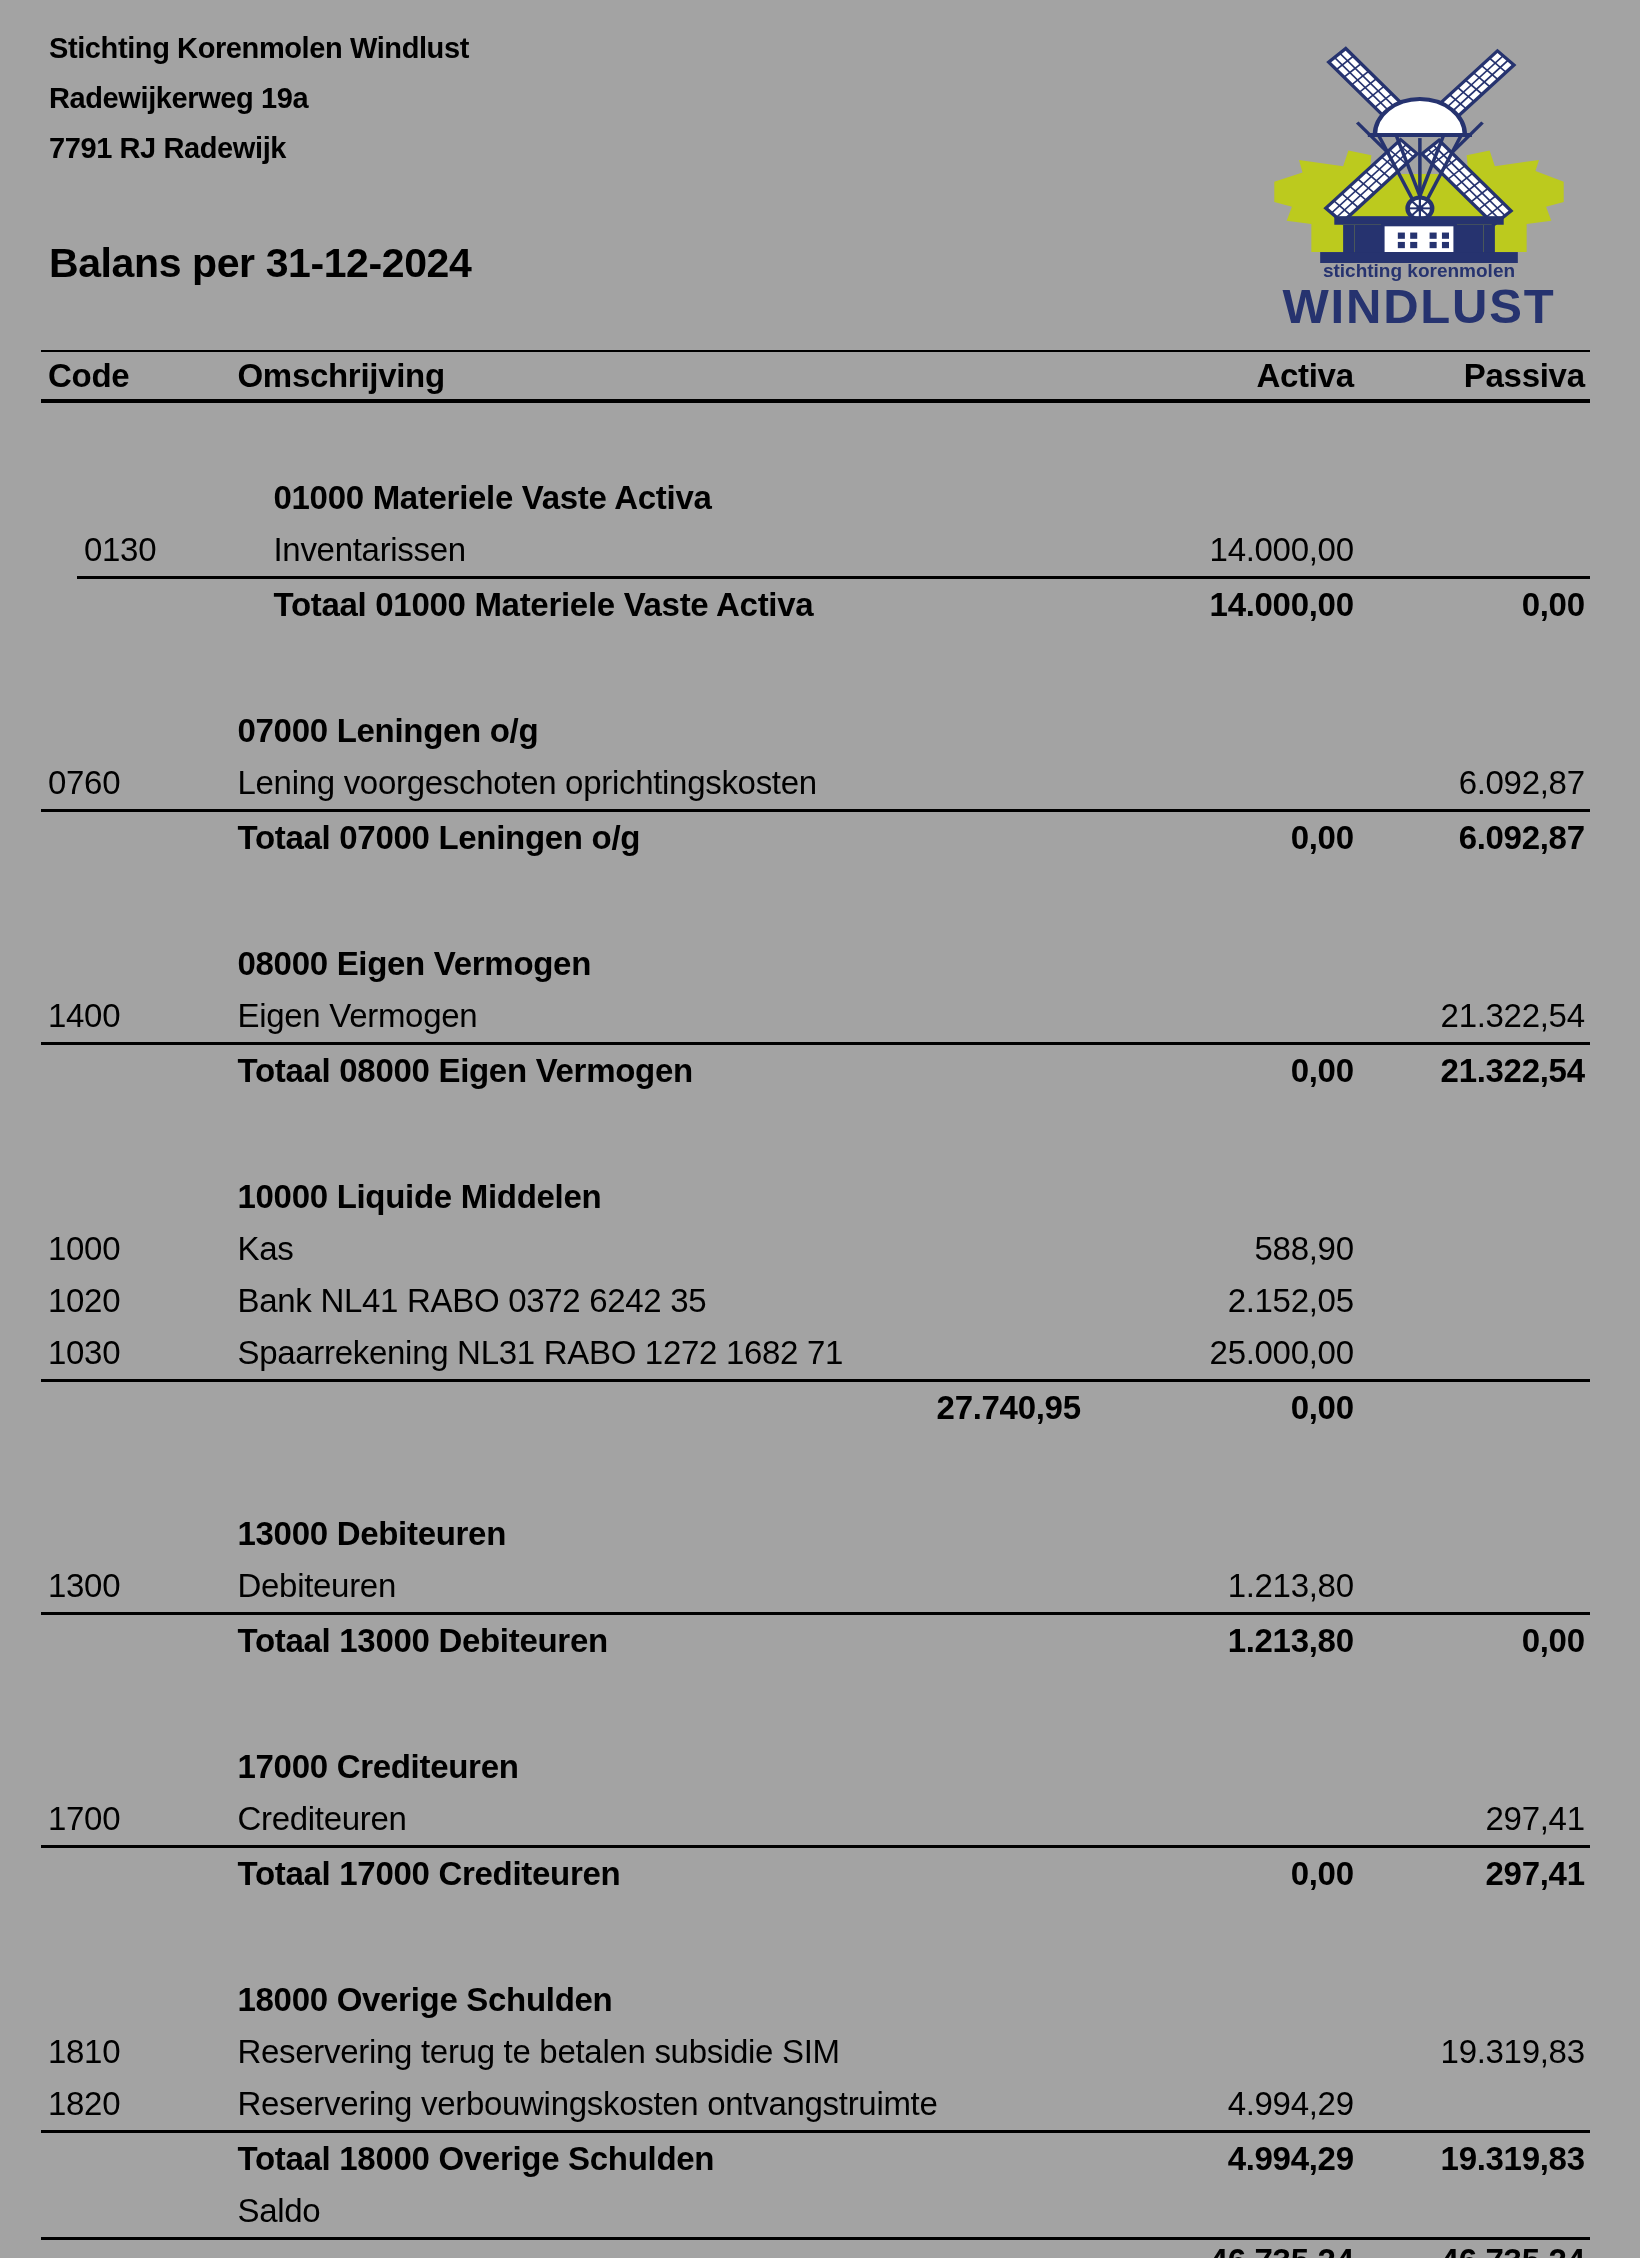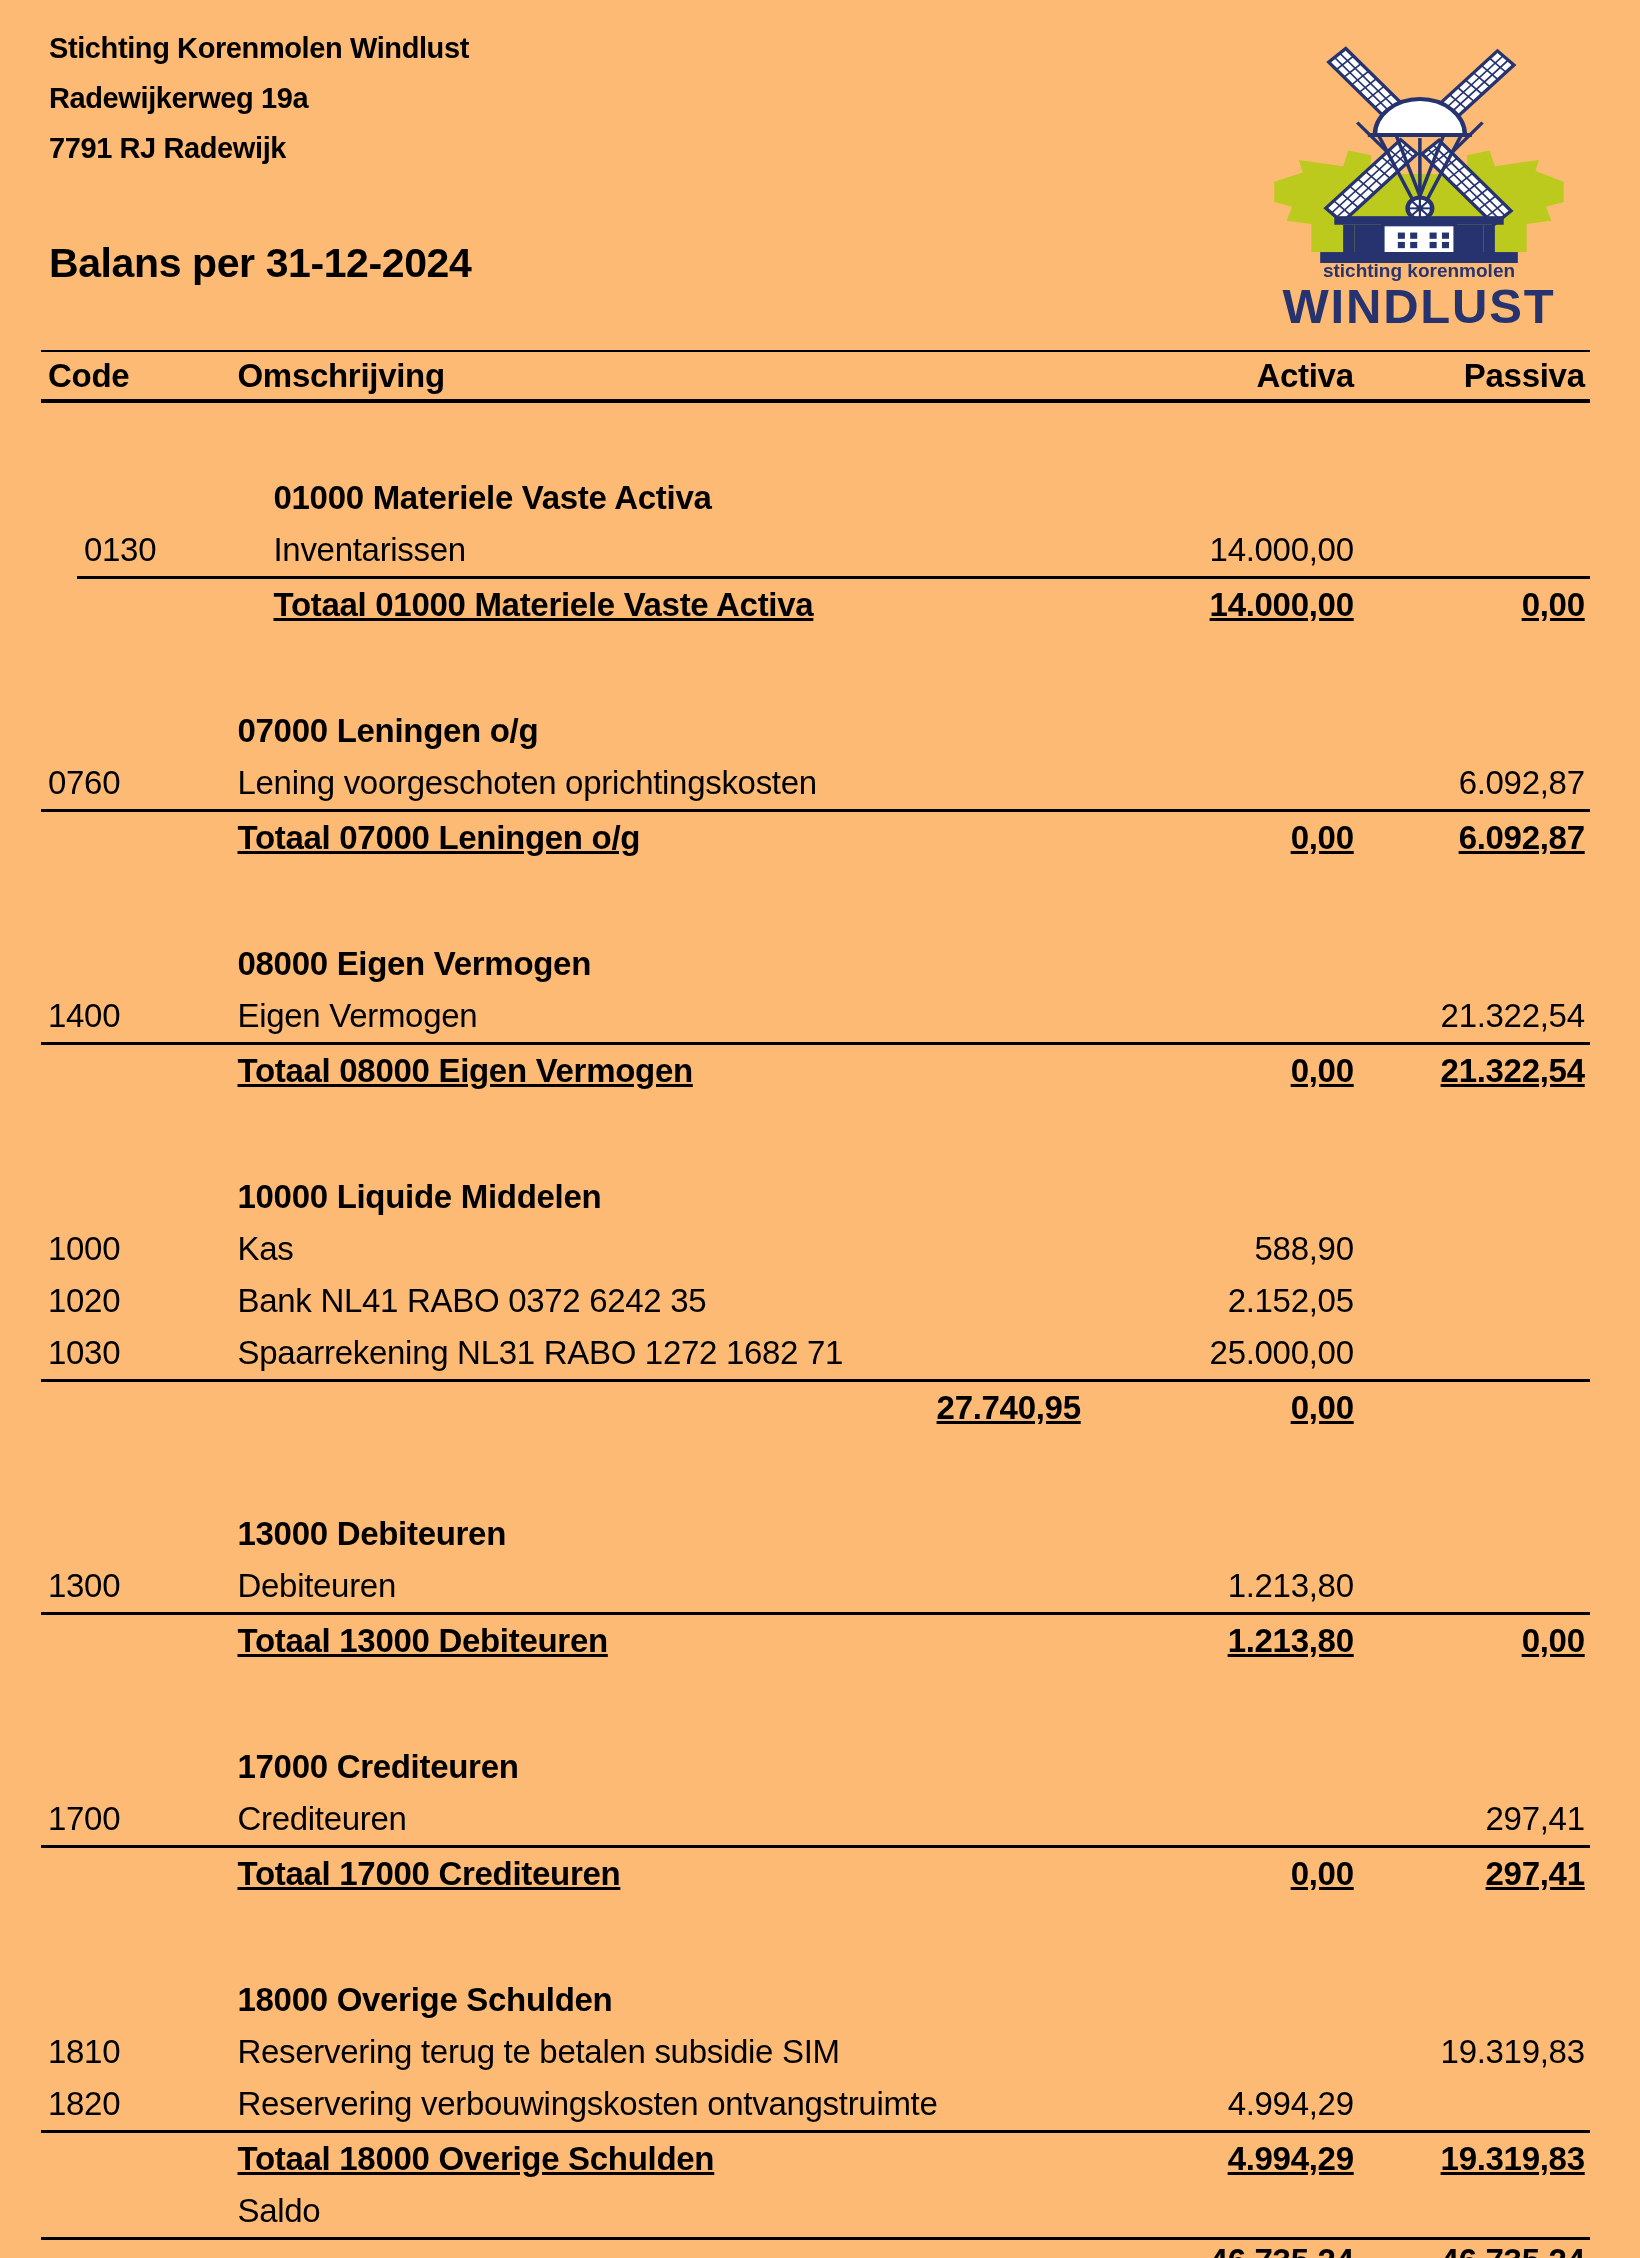--- a/index.html
+++ b/index.html
@@ -1,19 +1,19 @@
 <!DOCTYPE html>
 <html style="font-size:14px"><head>
 <meta charset="utf-8">
 <style>
   html,body{margin:0;padding:0;background:#e8e8e8;}
   .page{
     position:relative;
     width:1640px;height:2258px;
-    background:#fdba74;
+    background:#a3a3a3;
     overflow:hidden;
     font-family:"Liberation Sans", sans-serif;
     color:#000;
   }
   
   .address{
     position:absolute;left:49px;top:23px;
     font-size:29px;font-weight:bold;line-height:50px;
     letter-spacing:-0.4px;
   }
@@ -52,21 +52,21 @@
   .c.num{text-align:right;padding-right:5.3px;}
   .thead{
     height:47px;
     border-top:2.6px solid #000;
     border-bottom:4.4px solid #000;
     font-weight:bold;
   }
   .section{margin-top:74px;}
   .section.first{margin-top:69px;margin-left:36px;}
   .sec-header .desc{font-weight:bold;}
-  .row.total{border-top:3.5px solid #000;font-weight:bold;text-decoration:underline;}
+  .row.total{border-top:3.5px solid #000;font-weight:bold;}
   .row.grand{border-top:3.5px solid #000;height:41px;font-weight:bold;}
 </style>
 </head>
 <body>
 
 <div class="page">
 
   <div class="address">
     <div>Stichting Korenmolen Windlust</div>
     <div>Radewijkerweg 19a</div>

